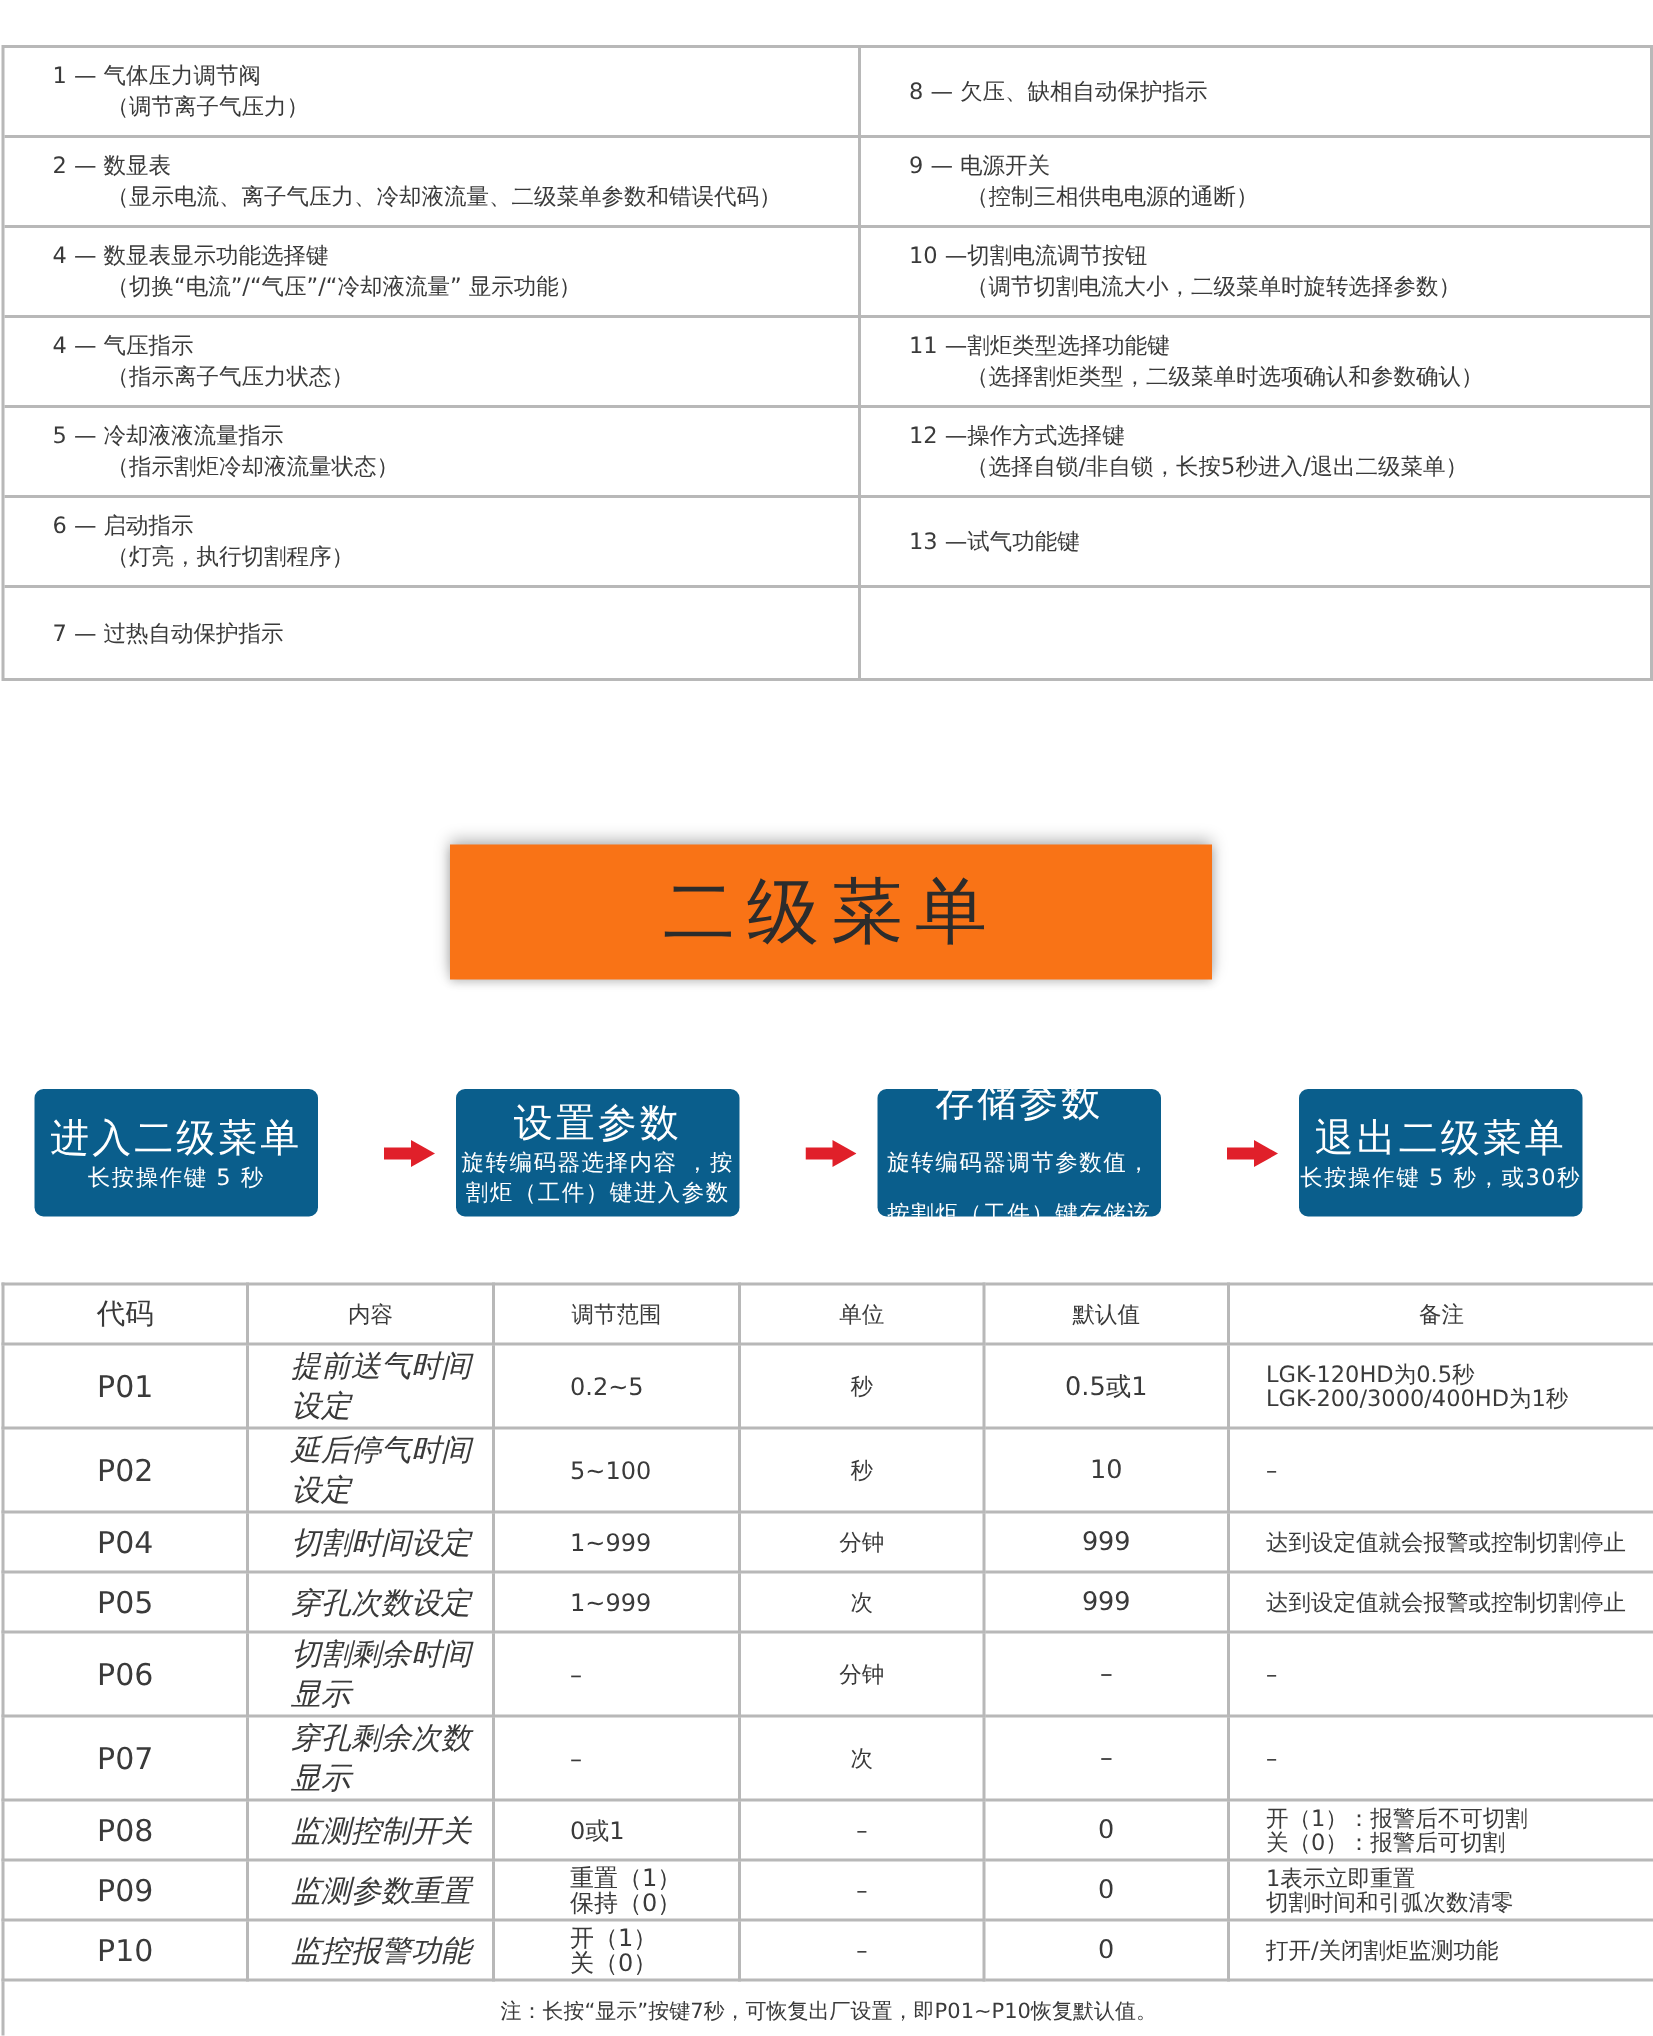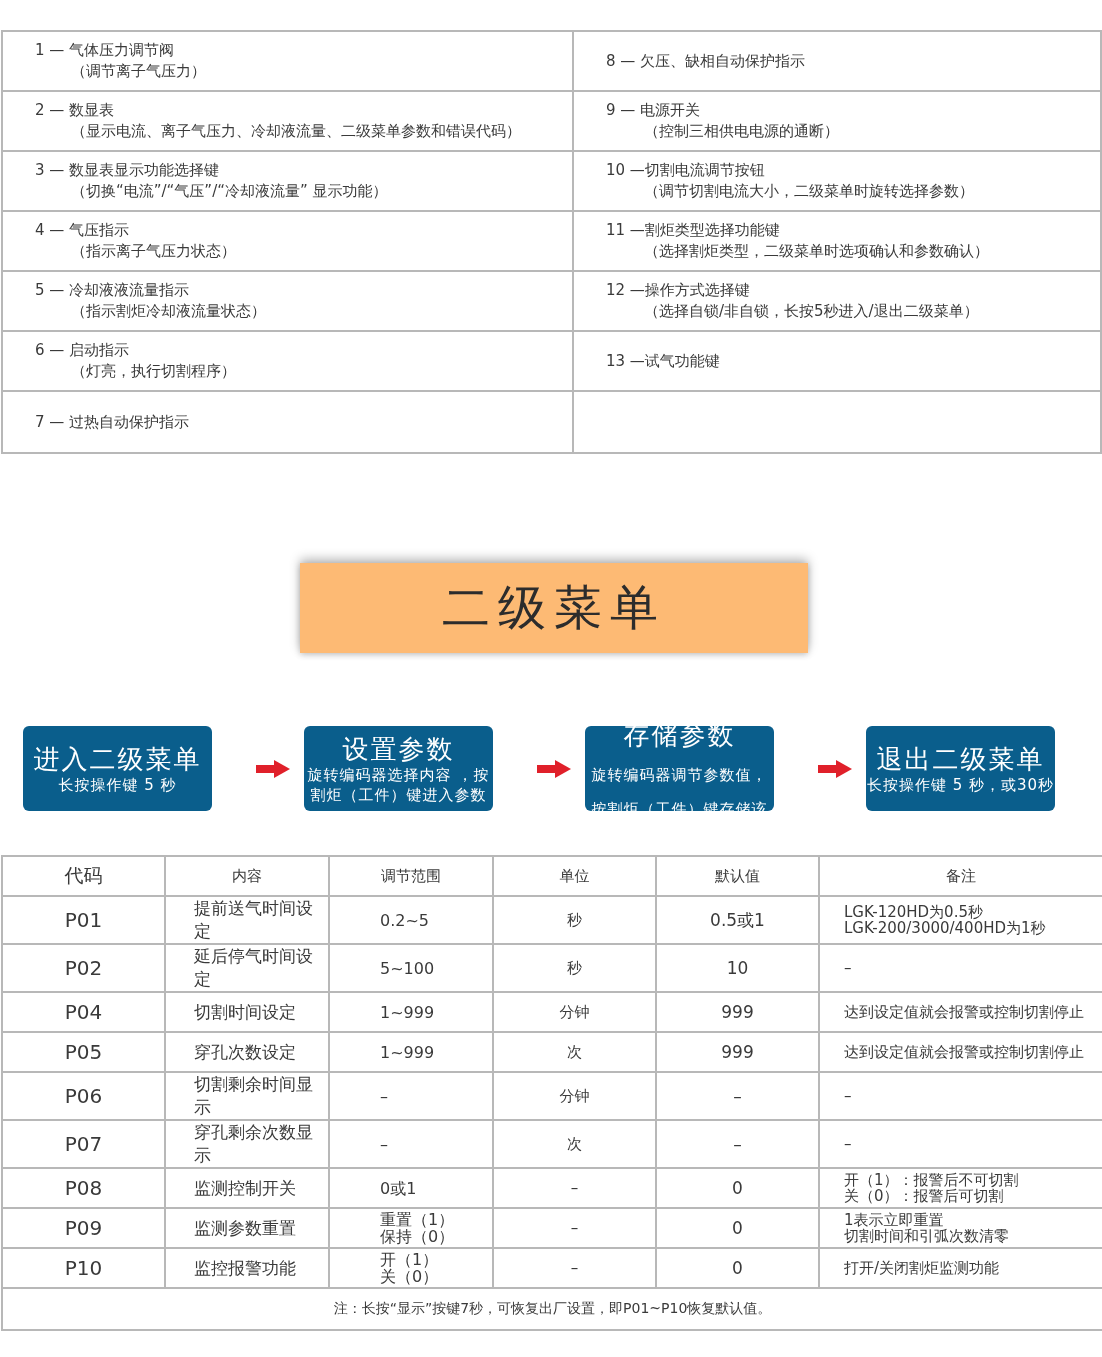--- a/index.html
+++ b/index.html
@@ -21,21 +21,21 @@
     }
     .legend-cell.right { padding-left: 32px; border-right: none; }
     .legend-cell.last-row { border-bottom: none; }
     .legend-title { white-space: nowrap; }
     .legend-sub { padding-left: 36px; white-space: nowrap; }
     .legend-cell.right .legend-sub { padding-left: 38px; }
 
     
     .section-title {
       position: absolute; left: 300px; top: 563px; width: 508px; height: 90px;
-      background: #fdba74;
+      background: #f97316;
       box-shadow: 0 -4px 10px rgba(0,0,0,0.28), 0 2px 6px rgba(0,0,0,0.18);
       display: flex; align-items: center; justify-content: center;
       font-size: 48px; color: #2c2c2c; letter-spacing: 8px; font-weight: 300;
     }
 
     
     .flow { position: absolute; left: 0; top: 726px; width: 1102px; height: 85px; }
     .step {
       position: absolute; top: 0; width: 189px; height: 85px;
       background: #0a5e8c; border-radius: 6px; color: #ffffff;
@@ -51,21 +51,21 @@
       position: absolute; left: 1px; top: 855px; width: 1101px;
       border-collapse: collapse; table-layout: fixed;
     }
     .param-table td, .param-table th {
       border: 2px solid #b8b8b8; height: 40px; font-weight: normal;
       color: #3a3a3a; vertical-align: middle;
     }
     .param-table th { font-size: 15px; text-align: center; }
     .param-table th.code-head { font-size: 19px; font-family: Liberation Serif, serif; }
     .param-table td.code { font-size: 20px; text-align: center; }
-    .param-table td.content { font-size: 17px; padding-left: 28px; }
+    .param-table td.content { font-size: 20px; padding-left: 28px; font-style: italic; }
     .param-table td.range { font-size: 16px; padding-left: 50px; line-height: 17px; }
     .param-table td.unit { font-size: 15px; text-align: center; }
     .param-table td.default { font-size: 17px; text-align: center; }
     .param-table td.note { font-size: 15px; padding-left: 24px; line-height: 16px; white-space: nowrap; }
     .param-table td.footnote { height: 42px; text-align: center; font-size: 14px; }
     .line { display: block; }
   </style>
 </head>
 <body>
 
@@ -82,21 +82,21 @@
   <div class="legend-cell">
     <span class="legend-title">2 — 数显表</span>
     <span class="legend-sub">（显示电流、离子气压力、冷却液流量、二级菜单参数和错误代码）</span>
   </div>
   <div class="legend-cell right">
     <span class="legend-title">9 — 电源开关</span>
     <span class="legend-sub">（控制三相供电电源的通断）</span>
   </div>
 
   <div class="legend-cell">
-    <span class="legend-title">3 — 数显表显示功能选择键</span>
+    <span class="legend-title">4 — 数显表显示功能选择键</span>
     <span class="legend-sub">（切换“电流”/“气压”/“冷却液流量” 显示功能）</span>
   </div>
   <div class="legend-cell right">
     <span class="legend-title">10 —切割电流调节按钮</span>
     <span class="legend-sub">（调节切割电流大小，二级菜单时旋转选择参数）</span>
   </div>
 
   <div class="legend-cell">
     <span class="legend-title">4 — 气压指示</span>
     <span class="legend-sub">（指示离子气压力状态）</span>

